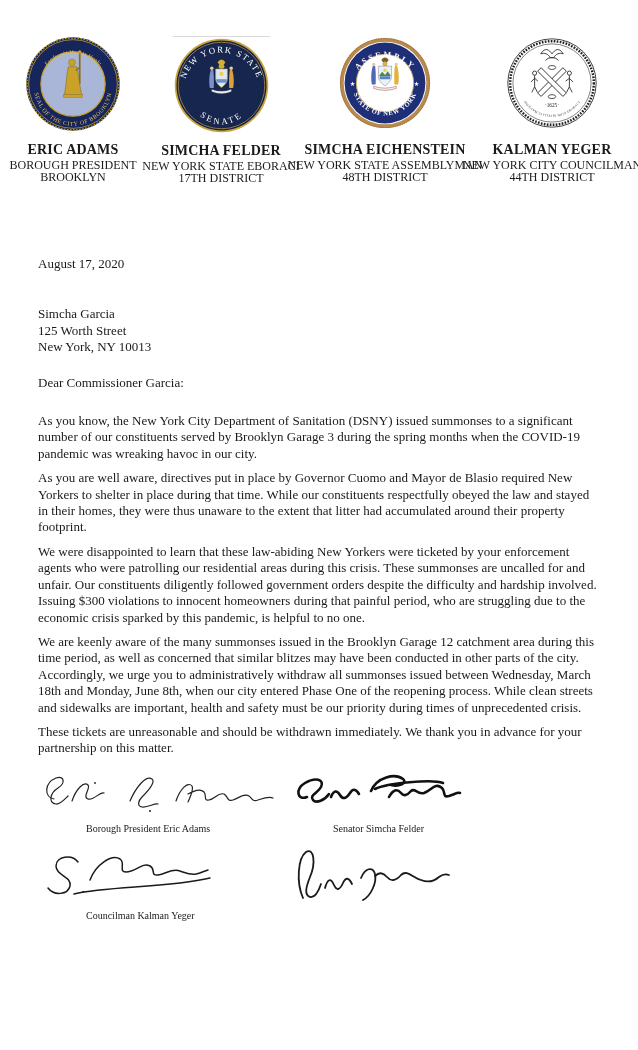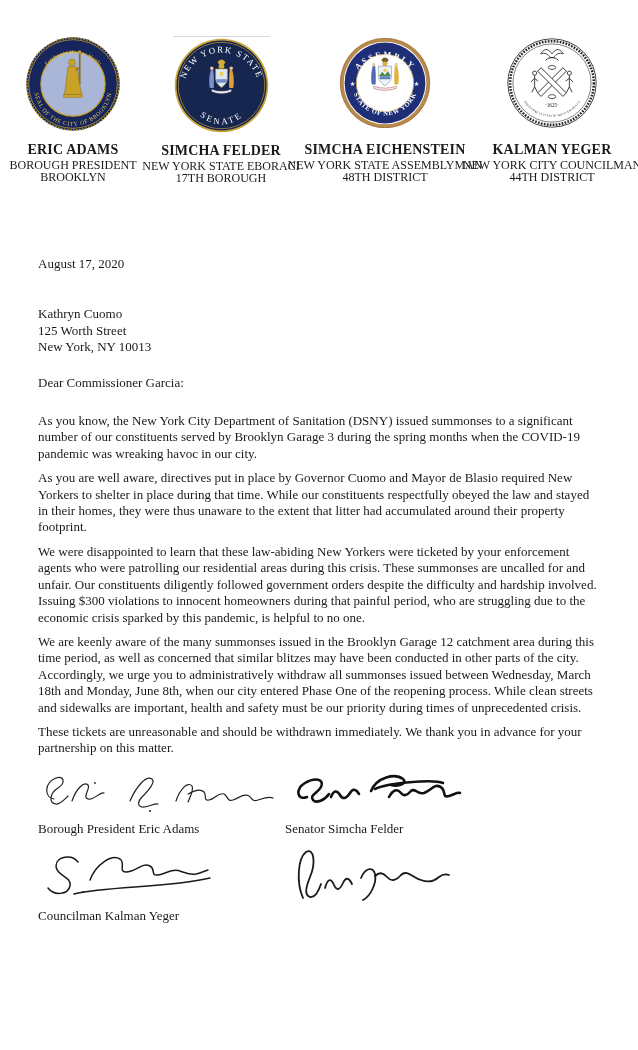--- a/index.html
+++ b/index.html
@@ -20,21 +20,21 @@
   .letter-body { padding:0 38px; font-size:13px; line-height:16.4px; }
   .date { margin:72px 0 0; }
   .recipient { margin-top:34px; }
   .salutation { margin:19px 0 16px; }
   p.para { margin:8px 0 0; }
   p.para.first { margin-top:22px; }
   .closing { margin:9px 0 0; }
   
   .sig-grid { display:grid; grid-template-columns:247px auto; margin-top:6px; }
   .sig-svg { display:block; }
-  .sig-caption { font-size:13px; line-height:16px; margin-top:4px; }
+  .sig-caption { font-size:10px; line-height:16px; margin-top:4px;margin-left:48px; }
   .row2 { margin-top:9px; }
   svg text { font-family:"Liberation Serif", serif; }
 </style>
 </head>
 <body>
 
 <div class="page">
 
   <header class="seals-row">
 
@@ -92,21 +92,21 @@
             <circle cx="60" cy="32.3" r="1.8" fill="#e8c9a0"></circle>
             <path d="M44,33 L56,33 L56,43 C56,48 50,52 50,52 C50,52 44,48 44,43 Z" fill="#dce7f5" stroke="#d4af37" stroke-width="0.6"></path>
             <circle cx="50" cy="38" r="2.1" fill="#f2cd4e"></circle>
             <rect x="44.6" y="43.5" width="10.8" height="3.6" fill="#6f8fc9"></rect>
             <path d="M40,54 Q50,58 60,54 L60,56.2 Q50,60.2 40,56.2 Z" fill="#eeeeee" stroke="#aaaaaa" stroke-width="0.3"></path>
           </g>
         </svg>
       </div>
       <div class="official-name">SIMCHA FELDER</div>
       <div class="official-title">NEW YORK STATE EBORACI</div>
-      <div class="official-title">17TH BOROUGH</div>
+      <div class="official-title">17TH DISTRICT</div>
     </div>
 
     <div class="official o3">
       <div class="seal-box">
         <svg width="94" height="94" viewBox="0 0 100 100">
           <circle cx="50" cy="50" r="48" fill="#b98a4e"></circle>
           <circle cx="50" cy="50" r="47.4" fill="none" stroke="#8a6434" stroke-width="0.8" stroke-dasharray="1.3 1.3"></circle>
           <circle cx="50" cy="50" r="44" fill="#ffffff"></circle>
           <circle cx="50" cy="50" r="43" fill="#1e2f77"></circle>
           <circle cx="50" cy="50" r="30.5" fill="#ffffff" stroke="#c9a96a" stroke-width="1"></circle>
@@ -174,21 +174,21 @@
       <div class="official-name">KALMAN YEGER</div>
       <div class="official-title">NEW YORK CITY COUNCILMAN</div>
       <div class="official-title">44TH DISTRICT</div>
     </div>
   </header>
 
   <main class="letter-body">
     <p class="date">August 17, 2020</p>
 
     <div class="recipient">
-      <div>Kathryn Cuomo</div>
+      <div>Simcha Garcia</div>
       <div>125 Worth Street</div>
       <div>New York, NY 10013</div>
     </div>
 
     <p class="salutation">Dear Commissioner Garcia:</p>
 
     <p class="para first">As you know, the New York City Department of Sanitation (DSNY) issued summonses to a significant number of our constituents served by Brooklyn Garage 3 during the spring months when the COVID-19 pandemic was wreaking havoc in our city.</p>
     <p class="para">As you are well aware, directives put in place by Governor Cuomo and Mayor de Blasio required New Yorkers to shelter in place during that time. While our constituents respectfully obeyed the law and stayed in their homes, they were thus unaware to the extent that litter had accumulated around their property footprint.</p>
     <p class="para">We were disappointed to learn that these law-abiding New Yorkers were ticketed by your enforcement agents who were patrolling our residential areas during this crisis. These summonses are uncalled for and unfair. Our constituents diligently followed government orders despite the difficulty and hardship involved. Issuing $300 violations to innocent homeowners during that painful period, who are struggling due to the economic crisis sparked by this pandemic, is helpful to no one.</p>
     <p class="para">We are keenly aware of the many summonses issued in the Brooklyn Garage 12 catchment area during this time period, as well as concerned that similar blitzes may have been conducted in other parts of the city. Accordingly, we urge you to administratively withdraw all summonses issued between Wednesday, March 18th and Monday, June 8th, when our city entered Phase One of the reopening process. While clean streets and sidewalks are important, health and safety must be our priority during times of unprecedented crisis.</p>

